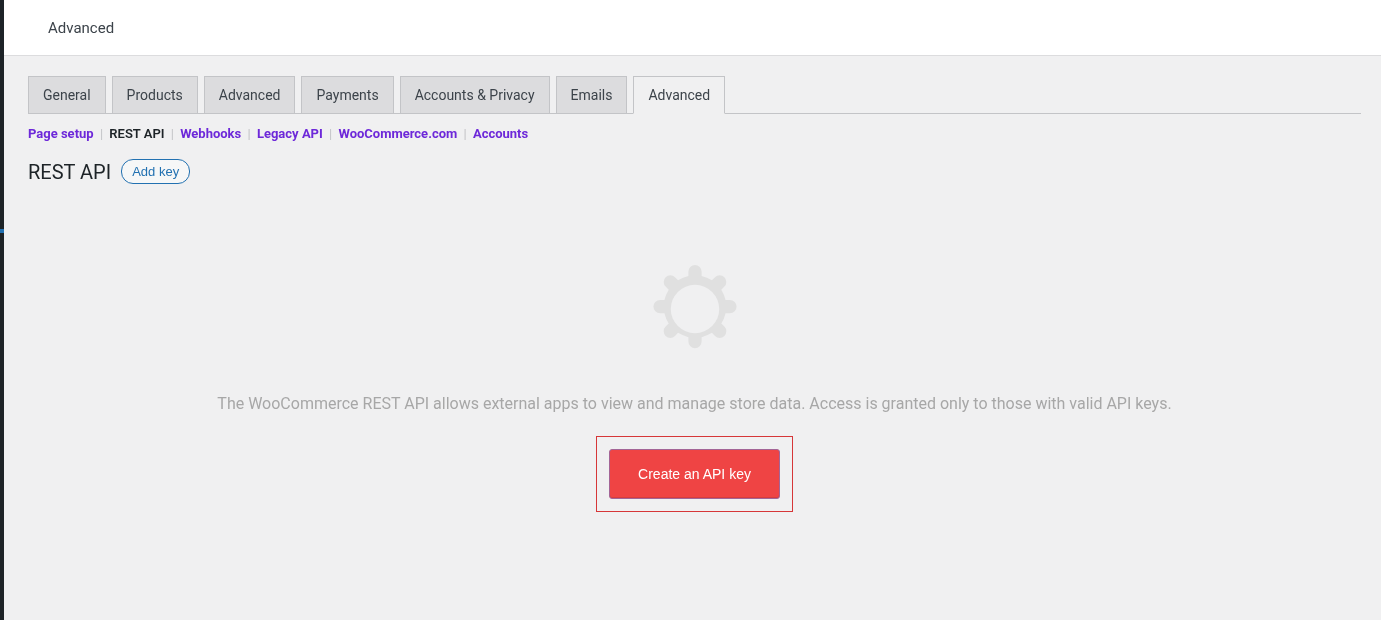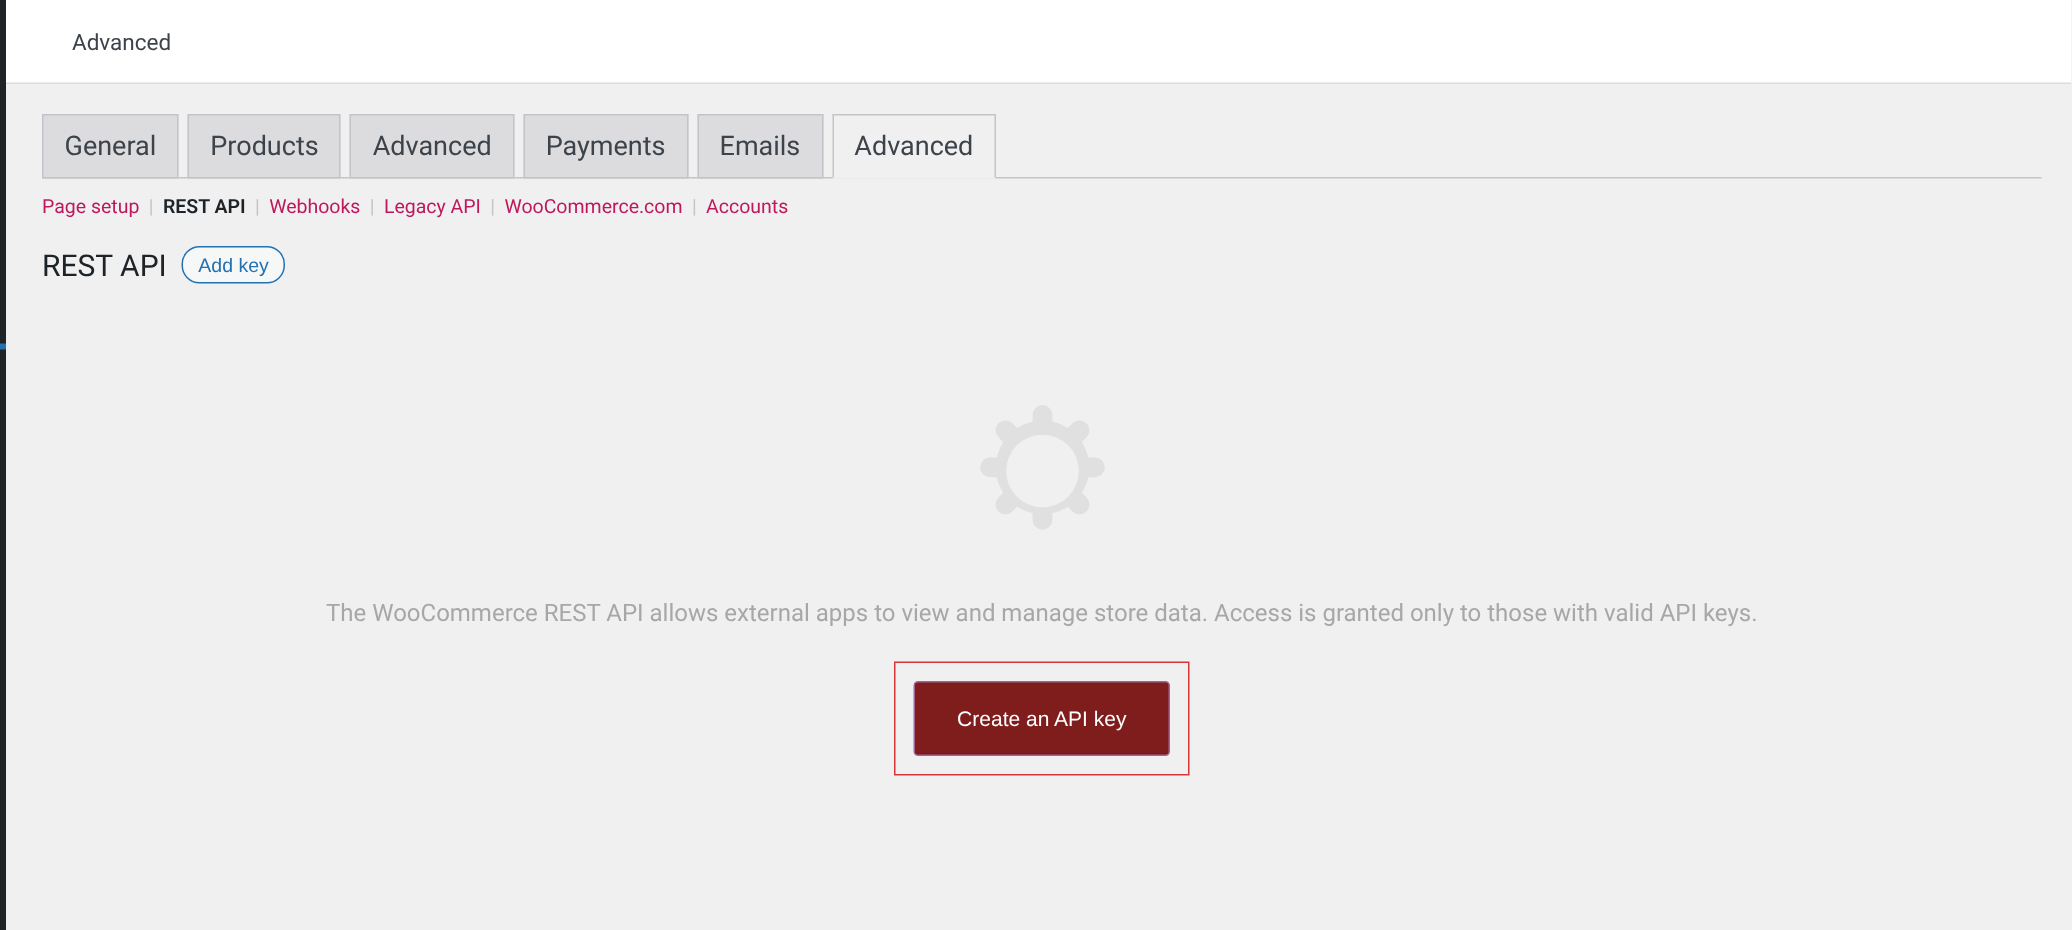--- a/index.html
+++ b/index.html
@@ -53,38 +53,39 @@
       display: flex;
       border-bottom: 1px solid #c3c4c7;
       margin-bottom: 12px;
     }
     .tab {
       background: #dcdcde;
       border: 1px solid #c3c4c7;
       padding: 10px 14px;
       margin-right: 6px;
       margin-bottom: -1px;
-      font-size: 18px;
+      font-size: 14px;
       color: #3c434a;
       cursor: pointer;
     }
     .tab.active {
       background: #f0f0f1;
       border-bottom: 1px solid #f0f0f1;
       color: #3c434a;
     }
     .subnav {
       font-size: 13px;
       color: #646970;
       margin-bottom: 18px;
     }
     .subnav a {
-      color: #be185d;
+      color: #6d28d9;
       text-decoration: none;
       cursor: pointer;
+      font-weight: bold;
     }
     .subnav .active {
       color: #1d2327;
       font-weight: 600;
     }
     .subnav .sep {
       color: #c3c4c7;
       margin: 0 3px;
     }
     .header-row {
@@ -123,21 +124,21 @@
       font-size: 16px;
       line-height: 1.5;
       margin-bottom: 20px;
     }
     .cta-wrap {
       display: inline-block;
       padding: 12px;
       border: 1px solid #d63638;
     }
     .cta-btn {
-      background: #7f1d1d;
+      background: #ef4444;
       color: #fff;
       border: 1px solid #a36597;
       padding: 16px 28px;
       font-size: 14px;
       cursor: pointer;
       border-radius: 3px;
       box-shadow: inset 0 -1px 0 rgba(0,0,0,0.1);
     }
   </style>
 </head>
@@ -150,20 +151,21 @@
   <span class="topbar-title">Advanced</span>
 </div>
 
 <div class="content">
 
   <div class="tabs">
     <div class="tab">General</div>
     <div class="tab">Products</div>
     <div class="tab">Advanced</div>
     <div class="tab">Payments</div>
+    <div class="tab">Accounts &amp; Privacy</div>
     <div class="tab">Emails</div>
     <div class="tab active">Advanced</div>
   </div>
 
   <div class="subnav">
     <a>Page setup</a>
     <span class="sep">|</span>
     <span class="active">REST API</span>
     <span class="sep">|</span>
     <a>Webhooks</a>

